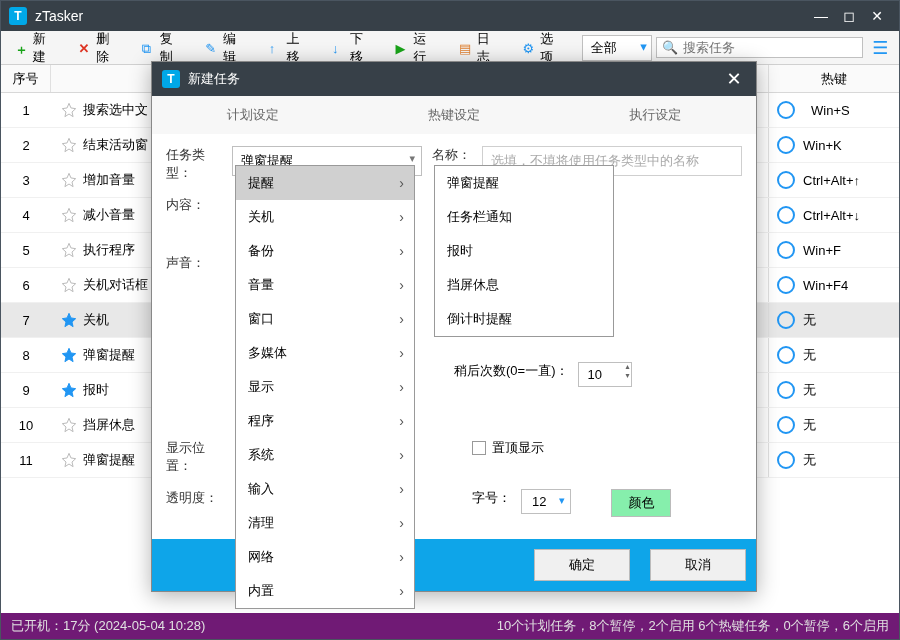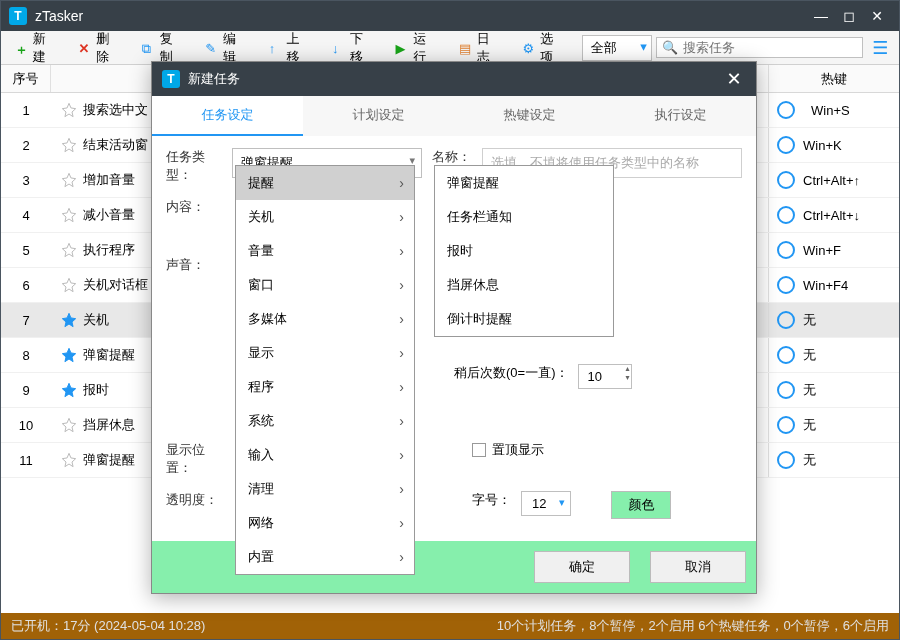--- a/index.html
+++ b/index.html
@@ -25,21 +25,21 @@
 .rows { }
 .row { display:flex; height:35px; align-items:center; border-bottom:1px solid #f0f0f0; }
 .row.sel { background:#e8e8e8; }
 .row .col-idx { border:none; }
 .row .col-task { justify-content:flex-start; border:none; gap:6px; }
 .row .col-hot { justify-content:flex-start; padding-left:8px; border:none; }
 .star { width:16px; height:16px; }
 .star svg { width:16px; height:16px; }
 .toggle { width:18px; height:18px; border:2px solid #2196f3; border-radius:50%; position:relative; }
 .toggle::after { content:""; position:absolute; width:10px; height:10px; }
-.statusbar { position:absolute; bottom:0; left:0; right:0; height:26px; background:#a16207; color:#e0e0e0; display:flex; align-items:center; padding:0 10px; font-size:12px; }
+.statusbar { position:absolute; bottom:0; left:0; right:0; height:26px; background:#701a75; color:#e0e0e0; display:flex; align-items:center; padding:0 10px; font-size:12px; }
 .statusbar .sr { margin-left:auto; }
 
 
 .modal { position:absolute; left:150px; top:60px; width:606px; background:#fff; border:1px solid #888; box-shadow:0 4px 20px rgba(0,0,0,0.3); z-index:10; }
 .modal-title { background:#374048; color:#fff; height:34px; display:flex; align-items:center; padding:0 10px; }
 .modal-title .logo { width:18px; height:18px; background:#00a8e8; border-radius:3px; display:flex; align-items:center; justify-content:center; font-weight:bold; font-size:12px; margin-right:8px; }
 .modal-title .t { flex:1; }
 .modal-title .x { cursor:pointer; font-size:18px; width:24px; text-align:center; }
 .modal-tabs { display:flex; background:#f7f7f7; }
 .mtab { flex:1; text-align:center; padding:10px 0; cursor:pointer; color:#666; }
@@ -50,21 +50,21 @@
 .combo { border:1px solid #bfbfbf; padding:5px 8px; min-width:190px; position:relative; background:#fff; }
 .combo::after { content:"▾"; position:absolute; right:6px; top:5px; color:#777; font-size:11px; }
 .txt-in { border:1px solid #cfcfcf; padding:5px 8px; flex:1; color:#aaa; }
 .chk { display:flex; align-items:center; gap:6px; }
 .chkbox { width:14px; height:14px; border:1px solid #999; background:#fff; }
 .spin { border:1px solid #bfbfbf; padding:4px 16px 4px 8px; width:54px; position:relative; }
 .spin::after { content:"▴\A▾"; white-space:pre; position:absolute; right:2px; top:-1px; font-size:8px; line-height:9px; color:#666; }
 .small-combo { border:1px solid #bfbfbf; padding:4px 24px 4px 10px; position:relative; }
 .small-combo::after { content:"▾"; position:absolute; right:6px; color:#2196f3; font-size:11px; }
 .btn { border:1px solid #bbb; background:#86efac; padding:5px 28px; cursor:pointer; }
-.modal-footer { background:#86efac; padding:10px; display:flex; justify-content:flex-end; gap:20px; }
+.modal-footer { background:#0ea5e9; padding:10px; display:flex; justify-content:flex-end; gap:20px; }
 .modal-footer .btn { background:#f0f0f0; padding:6px 34px; }
 
 
 .dd1 { position:absolute; left:234px; top:164px; width:180px; background:#fff; border:1px solid #999; z-index:30; }
 .dd1 .item { padding:8px 12px; display:flex; align-items:center; cursor:pointer; position:relative; }
 .dd1 .item::after { content:"›"; position:absolute; right:10px; color:#555; font-size:14px; }
 .dd1 .item.hover { background:#d0d0d0; }
 .dd2 { position:absolute; left:433px; top:164px; width:180px; background:#fff; border:1px solid #999; z-index:31; }
 .dd2 .item { padding:8px 12px; cursor:pointer; }
 
@@ -297,21 +297,20 @@
   <circle cx="58" cy="60" r="8" fill="#ff9800" opacity="0.5"></circle>
 </svg>
 
 <div class="modal">
   <div class="modal-title">
     <span class="logo">T</span>
     <span class="t">新建任务</span>
     <span class="x">✕</span>
   </div>
   <div class="modal-tabs">
-    <div class="mtab active">任务设定</div>
     <div class="mtab">计划设定</div>
     <div class="mtab">热键设定</div>
     <div class="mtab">执行设定</div>
   </div>
   <div class="modal-body">
     <div class="form-row">
       <span class="form-label">任务类型：</span>
       <div class="combo"><span>弹窗提醒</span></div>
       <span class="form-label" style="width:40px">名称：</span>
       <div class="txt-in">选填，不填将使用任务类型中的名称</div>
@@ -358,20 +357,21 @@
   </div>
   <div class="modal-footer">
     <div class="btn">确定</div>
     <div class="btn">取消</div>
   </div>
 </div>
 
 <div class="dd1" id="dd1">
     <div class="item hover">提醒</div>
     <div class="item">关机</div>
+    <div class="item">备份</div>
     <div class="item">音量</div>
     <div class="item">窗口</div>
     <div class="item">多媒体</div>
     <div class="item">显示</div>
     <div class="item">程序</div>
     <div class="item">系统</div>
     <div class="item">输入</div>
     <div class="item">清理</div>
     <div class="item">网络</div>
     <div class="item">内置</div>

